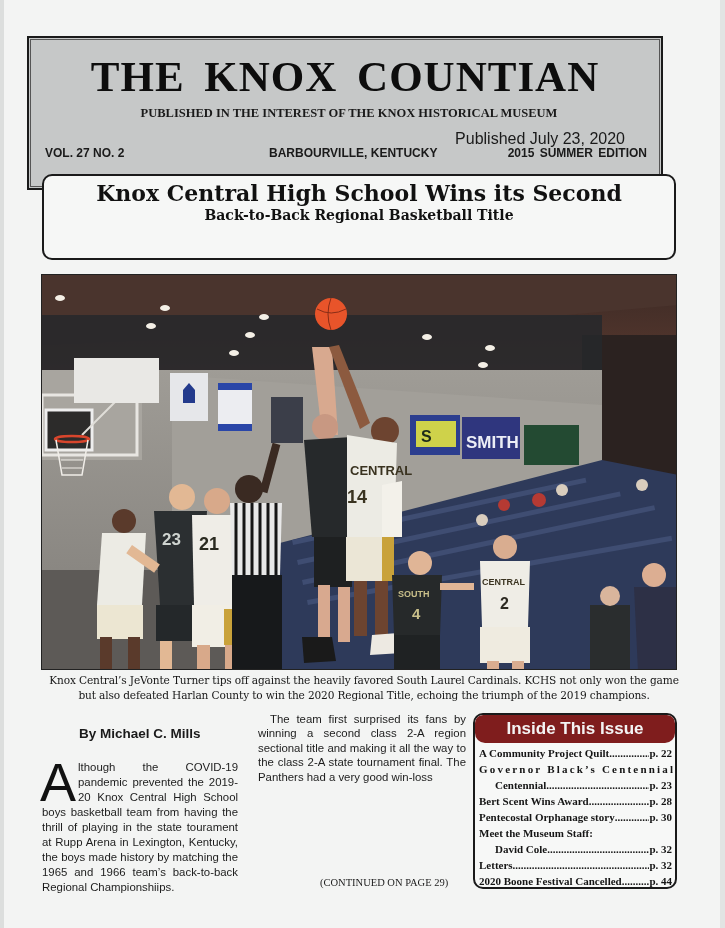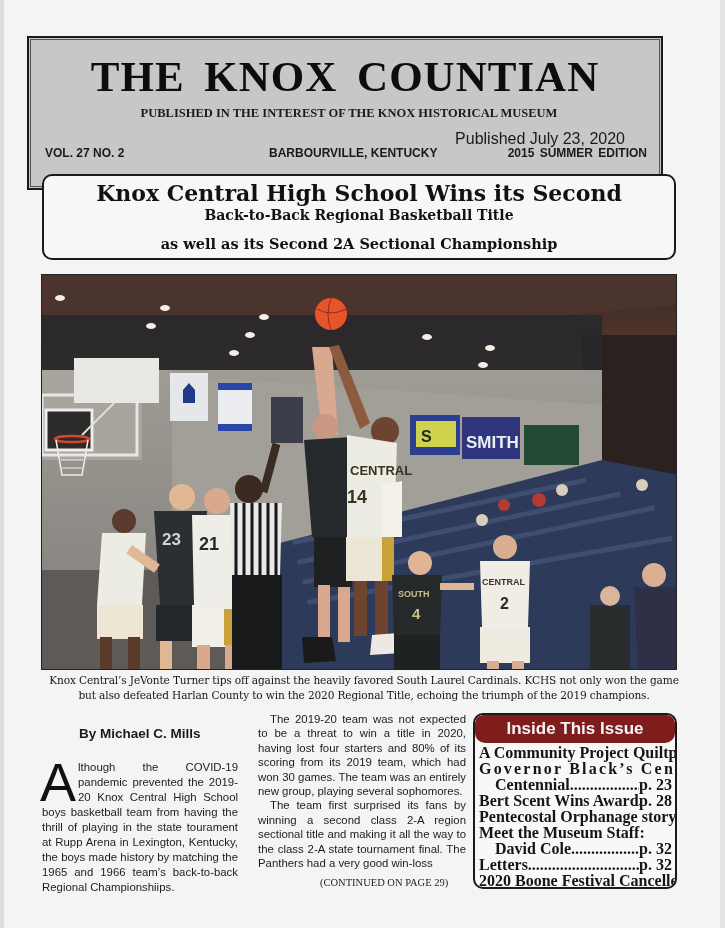--- a/index.html
+++ b/index.html
@@ -153,21 +153,21 @@
     text-align: center;
     height: 28px;
     line-height: 28px;
     border-radius: 8px 8px 10px 10px;
   }
   .toc-list {
     list-style: none;
     padding: 2px 3px 0 4px;
     font-family: "Liberation Serif", serif;
     font-weight: bold;
-    font-size: 16px;
+    font-size: 11px;
     line-height: 16px;
     color: #151515;
   }
   .toc-row { display: flex; white-space: nowrap; }
   .toc-row .t { flex: 0 0 auto; }
   .toc-row .dots {
     flex: 1 1 auto; overflow: hidden;
   }
   .toc-row .dots::before {
     content: "................................................................................";
@@ -188,21 +188,20 @@
   <div class="mast-sub">PUBLISHED IN THE INTEREST OF THE KNOX HISTORICAL MUSEUM</div>
   <div class="mast-published">Published July 23, 2020</div>
   <div class="mast-vol">VOL. 27  NO. 2</div>
   <div class="mast-place">BARBOURVILLE, KENTUCKY</div>
   <div class="mast-edition">2015  SUMMER  EDITION</div>
 </div>
 
 <div class="headline-box">
   <div class="hl-line1">Knox Central High School Wins its Second</div>
   <div class="hl-line2">Back-to-Back Regional Basketball Title</div>
-  <div class="hl-line3">as well as its Second 2A Sectional Championship</div>
 </div>
 
 <div class="photo" title="Basketball tip-off in an arena: Knox Central player #14 jumps against South Laurel player; players #23, #21, #2 (CENTRAL) and #4 (SOUTH) look on with a referee; banners including 'SMITH' hang on the balcony.">
   <svg width="636" height="396" viewBox="0 0 636 396" xmlns="http://www.w3.org/2000/svg">
     <defs>
       <linearGradient id="ceil" x1="0" y1="0" x2="0" y2="1">
         <stop offset="0" stop-color="#3c2a25"></stop>
         <stop offset="1" stop-color="#5e3c31"></stop>
       </linearGradient>
       <linearGradient id="wall" x1="0" y1="0" x2="0" y2="1">
@@ -376,21 +375,20 @@
 <div class="caption">Knox Central’s JeVonte Turner tips off against the heavily favored South Laurel Cardinals. KCHS not only won the game but also defeated Harlan County to win the 2020 Regional Title, echoing the triumph of the 2019 champions.</div>
 
 <div class="byline">By Michael C. Mills</div>
 
 <div class="col1">
   <span class="dropcap">A</span>
   <span>lthough the COVID-19 pandemic prevented the 2019-20 Knox Central High School boys basketball team from having the thrill of playing in the state tourament at Rupp Arena in Lexington, Kentucky, the boys made history by matching the 1965 and 1966 team’s back-to-back Regional Championshiips.</span>
 </div>
 
 <div class="col2">
-  <p>The 2019-20 team was not expected to be a threat to win a title in 2020, having lost four starters and 80% of its scoring from its 2019 team, which had won 30 games.  The team was an entirely new group, playing several sophomores.</p>
   <p>The team first surprised its fans by winning a second class 2-A region sectional title and making it all the way to the class 2-A state tournament final. The Panthers had a very good win-loss</p>
 </div>
 <div class="continued">(CONTINUED ON PAGE 29)</div>
 
 <div class="toc">
   <div class="toc-header">Inside This Issue</div>
   <ul class="toc-list">
     <li class="toc-row">
       <span class="t">A Community Project Quilt</span>
       <span class="dots"></span>

